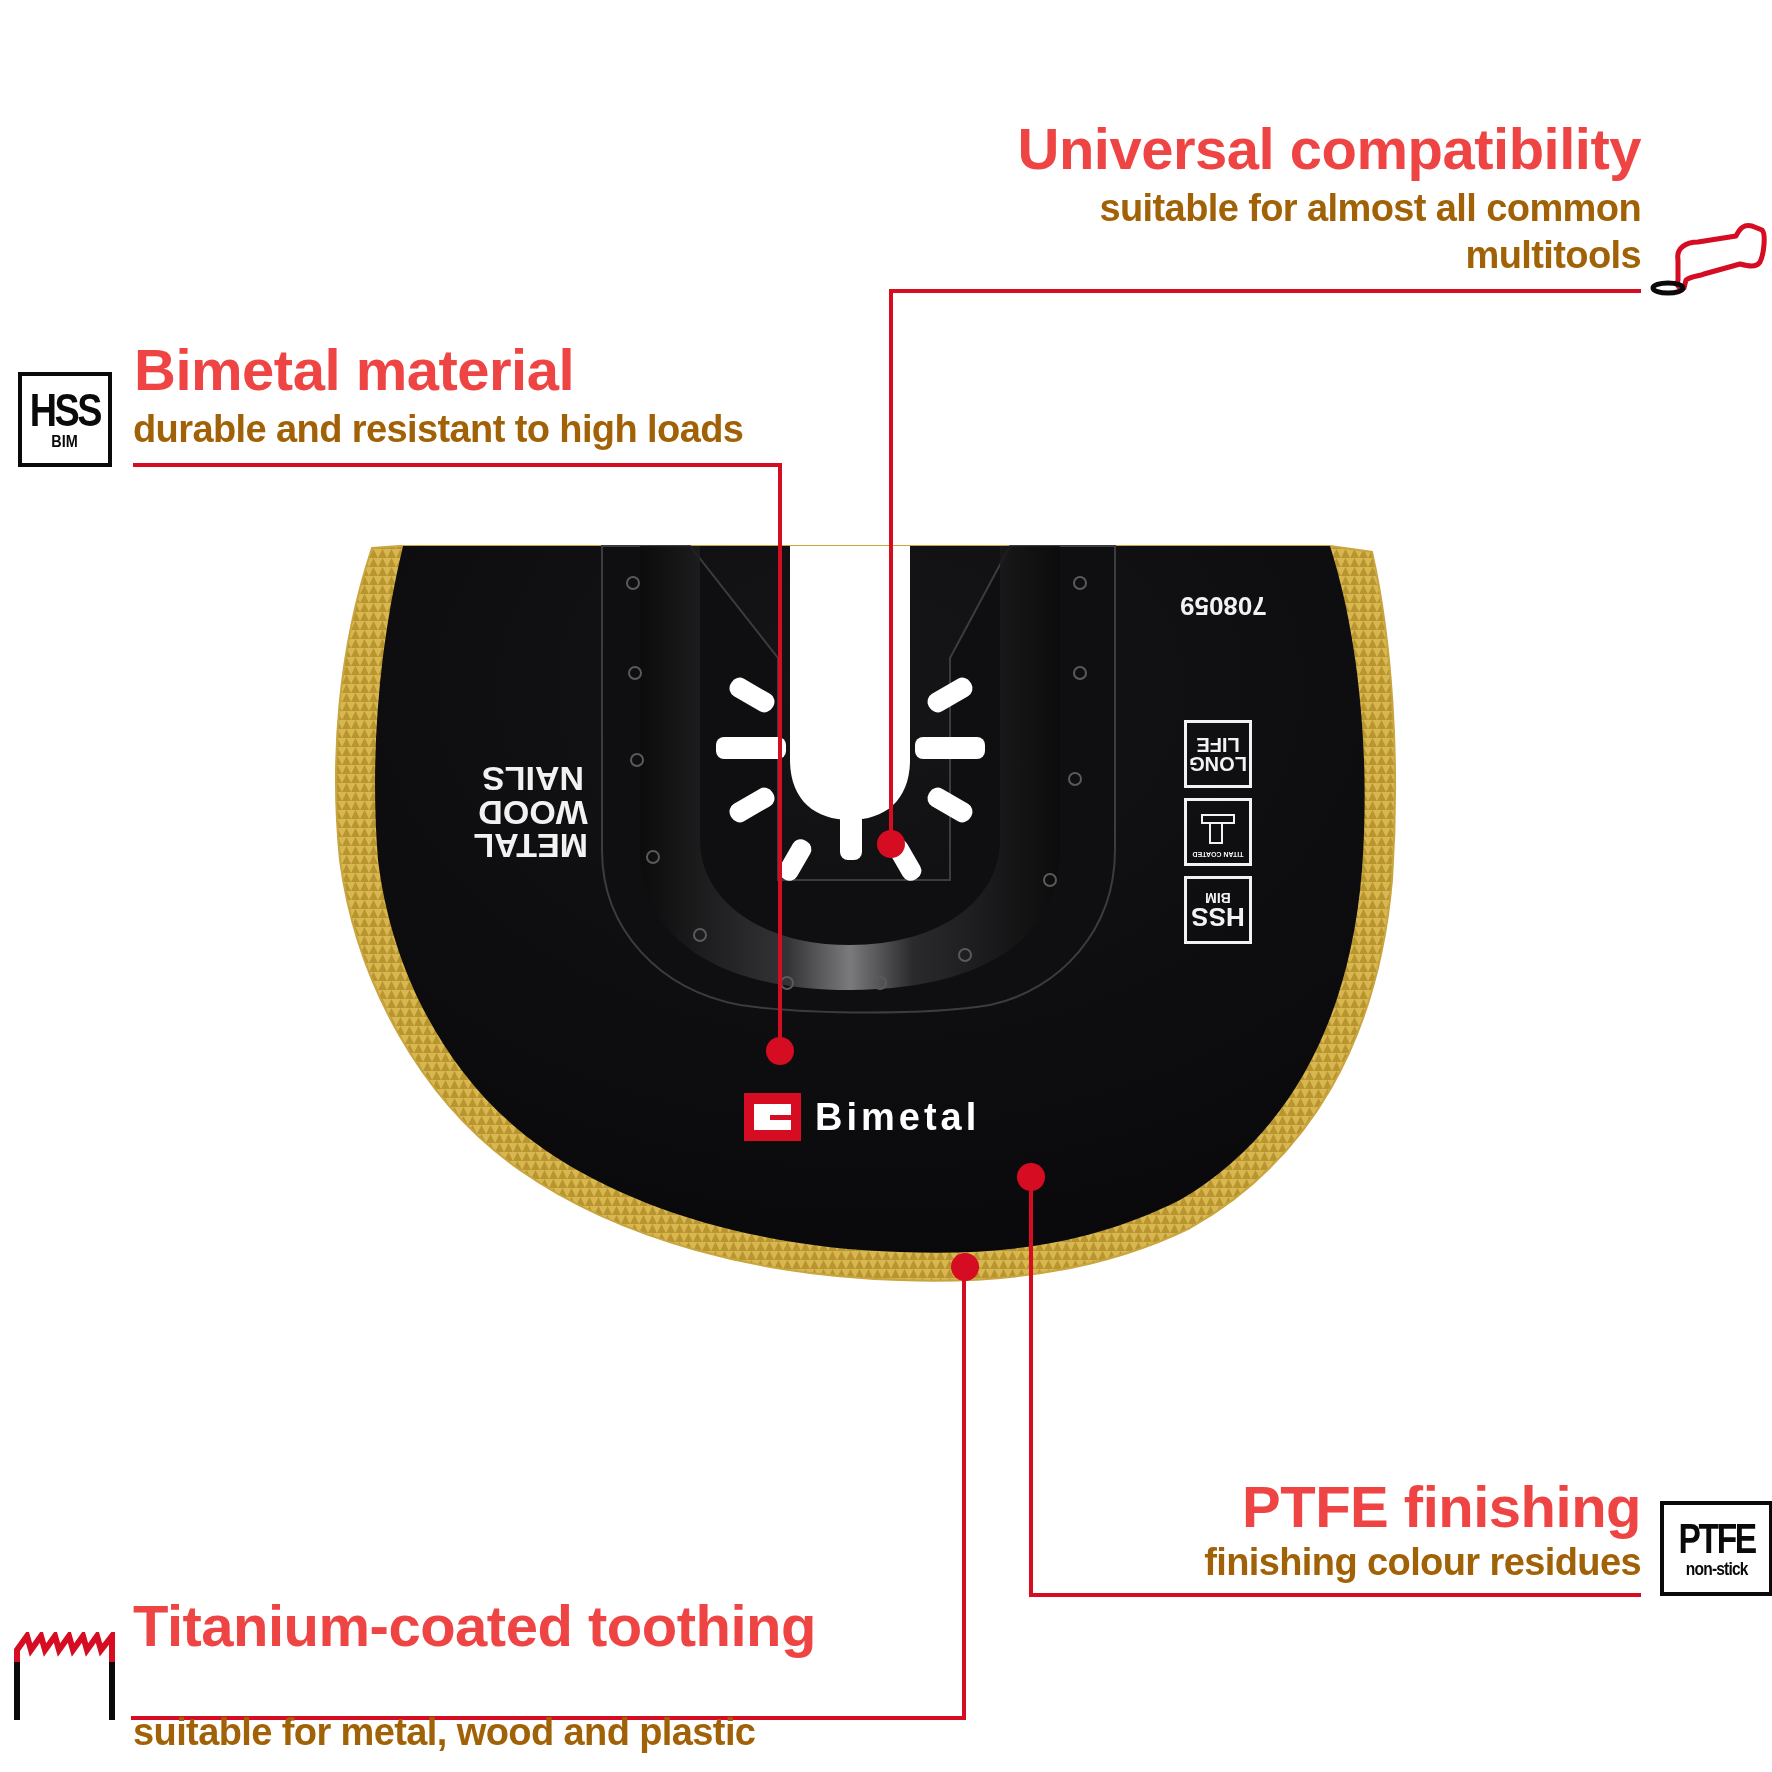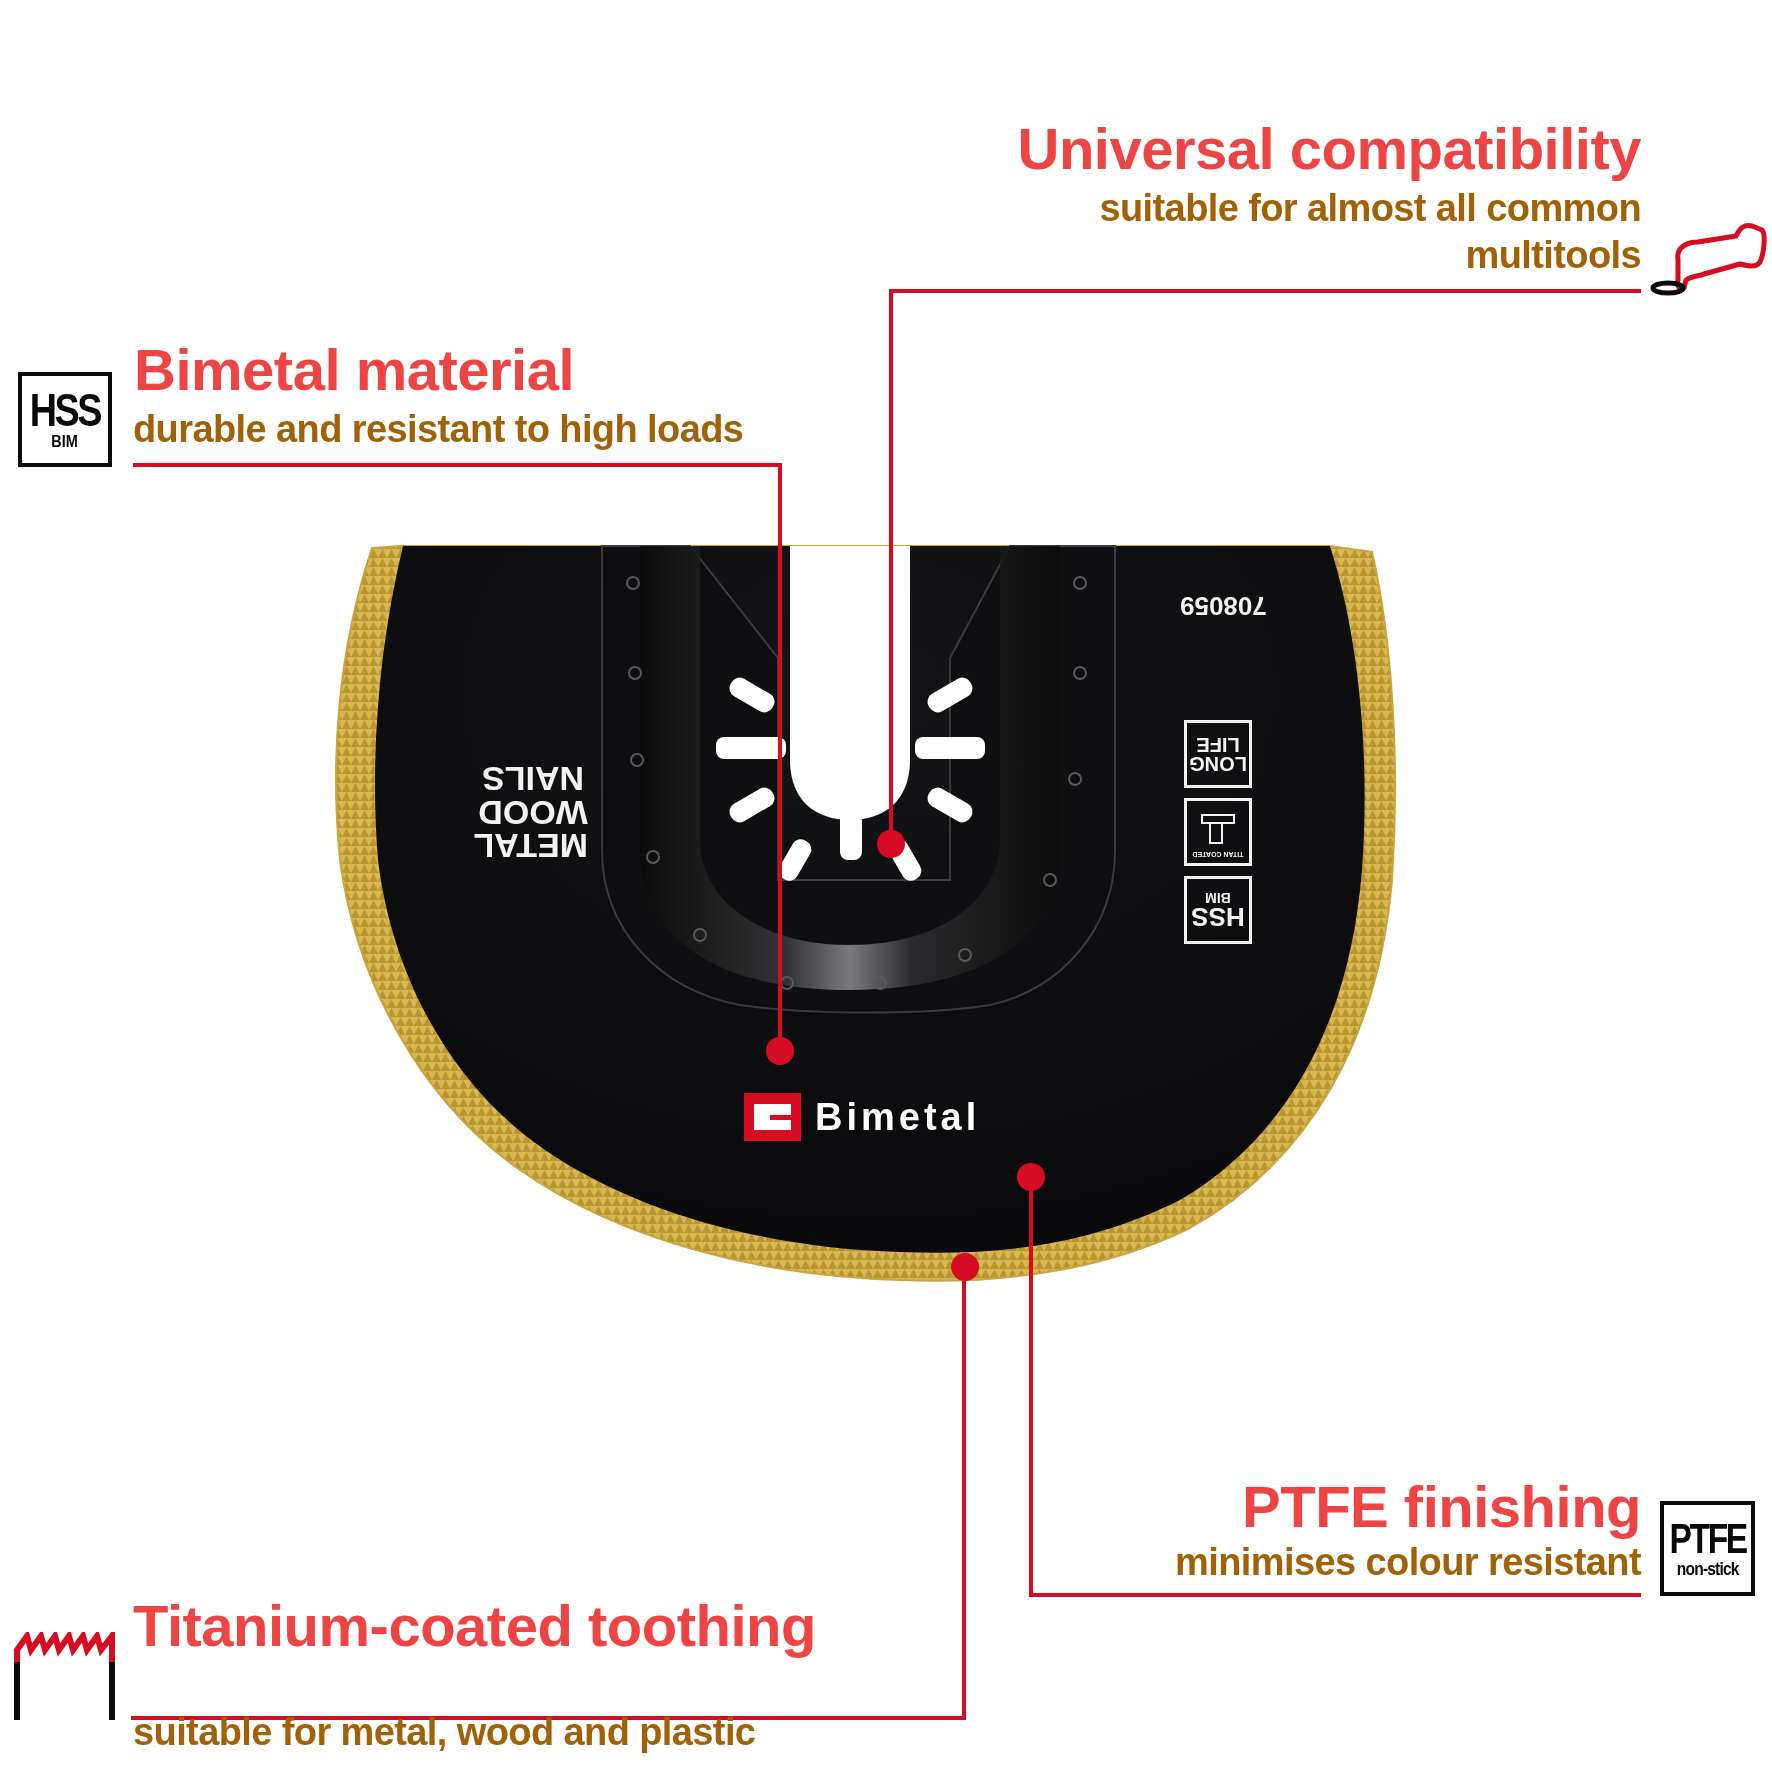--- a/index.html
+++ b/index.html
@@ -147,22 +147,22 @@
 </svg>
 
 <div class="badge-box" style="left:18px;top:372px;width:94px;height:95px;">
   <div style="font-size:46px;letter-spacing:-3px;line-height:0.95;transform:scaleX(0.82);">HSS</div>
   <div style="font-size:17px;line-height:1;transform:scaleX(0.85);">BIM</div>
 </div>
 <div class="title" style="left:134px;top:341px;">Bimetal material</div>
 <div class="sub" style="left:133px;top:410px;">durable and resistant to high loads</div>
 
 <div class="title right" style="right:131px;top:1478px;">PTFE finishing</div>
-<div class="sub right" style="right:131px;top:1543px;">minimises colour resistant</div>
-<div class="badge-box" style="left:1660px;top:1501px;width:95px;height:95px;">
+<div class="sub right" style="right:131px;top:1543px;">finishing colour residues</div>
+<div class="badge-box" style="left:1660px;top:1501px;width:113px;height:95px;">
   <div style="font-size:42px;letter-spacing:-3px;line-height:0.95;transform:scaleX(0.8);">PTFE</div>
   <div style="font-size:19px;line-height:1;letter-spacing:-1px;transform:scaleX(0.82);">non-stick</div>
 </div>
 
 <svg class="abs" width="104" height="90" viewBox="0 0 104 90" style="left:13px;top:1632px;">
   <path d="M4 30 L4 18 L14 4 L18 18 L28 4 L32 18 L42 4 L46 18 L56 4 L60 18 L70 4 L74 18 L84 4 L88 18 L99 4 L99 30" fill="none" stroke="#d50c22" stroke-width="6" stroke-linejoin="miter"></path>
   <line x1="4" y1="30" x2="4" y2="88" stroke="#0a0a0a" stroke-width="6"></line>
   <line x1="99" y1="30" x2="99" y2="88" stroke="#0a0a0a" stroke-width="6"></line>
 </svg>
 <div class="title" style="left:133px;top:1597px;">Titanium-coated toothing</div>

